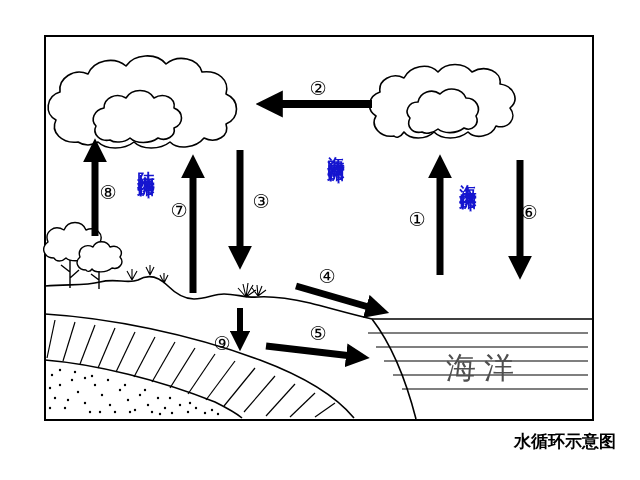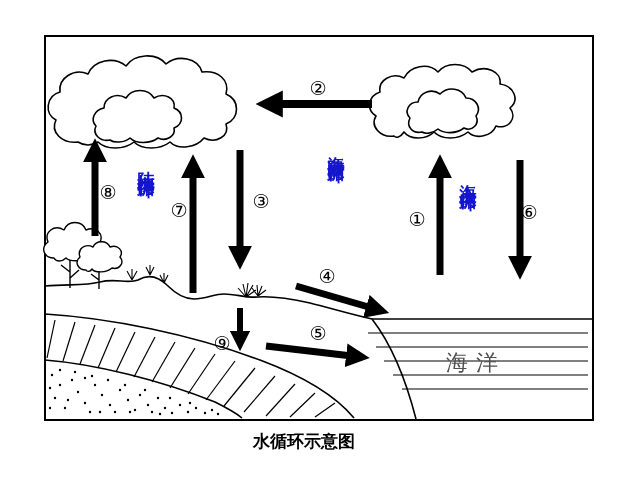--- a/index.html
+++ b/index.html
@@ -4,24 +4,24 @@
 <style>
   html,body{margin:0;padding:0;background:#fff;}
   .stage{position:relative;width:640px;height:480px;background:#fff;overflow:hidden;
          font-family:"DejaVu Sans",sans-serif;}
   .stage svg{position:absolute;left:0;top:0;}
   .num{position:absolute;font-size:19px;color:#000;transform:translate(-50%,-50%);
        font-family:"DejaVu Sans",sans-serif;}
   .vlabel{position:absolute;writing-mode:vertical-rl;text-orientation:upright;
           font-weight:bold;font-size:17px;letter-spacing:3px;
           color:var(--cycle-label-blue,#1515cf);transform:translateX(-50%);}
-  .ocean{position:absolute;font-size:22px;letter-spacing:8px;
+  .ocean{position:absolute;font-size:30px;letter-spacing:8px;
          color:var(--ocean-text-gray,#4f4f4f);
          font-family:"DejaVu Serif","Liberation Serif",serif;}
-  .caption{position:absolute;left:0;top:430px;width:608px;text-align:center;
+  .caption{position:absolute;left:8px;top:430px;width:608px;text-align:right;
            font-weight:bold;font-size:17px;color:#000;}
 </style>
 </head>
 <body>
 
 <div class="stage">
 
   <svg width="640" height="480" viewBox="0 0 640 480">
     <defs>
       <marker id="ah" viewBox="0 0 4 4" markerWidth="3.4" markerHeight="3.4" refX="1" refY="2" orient="auto" markerUnits="strokeWidth">

